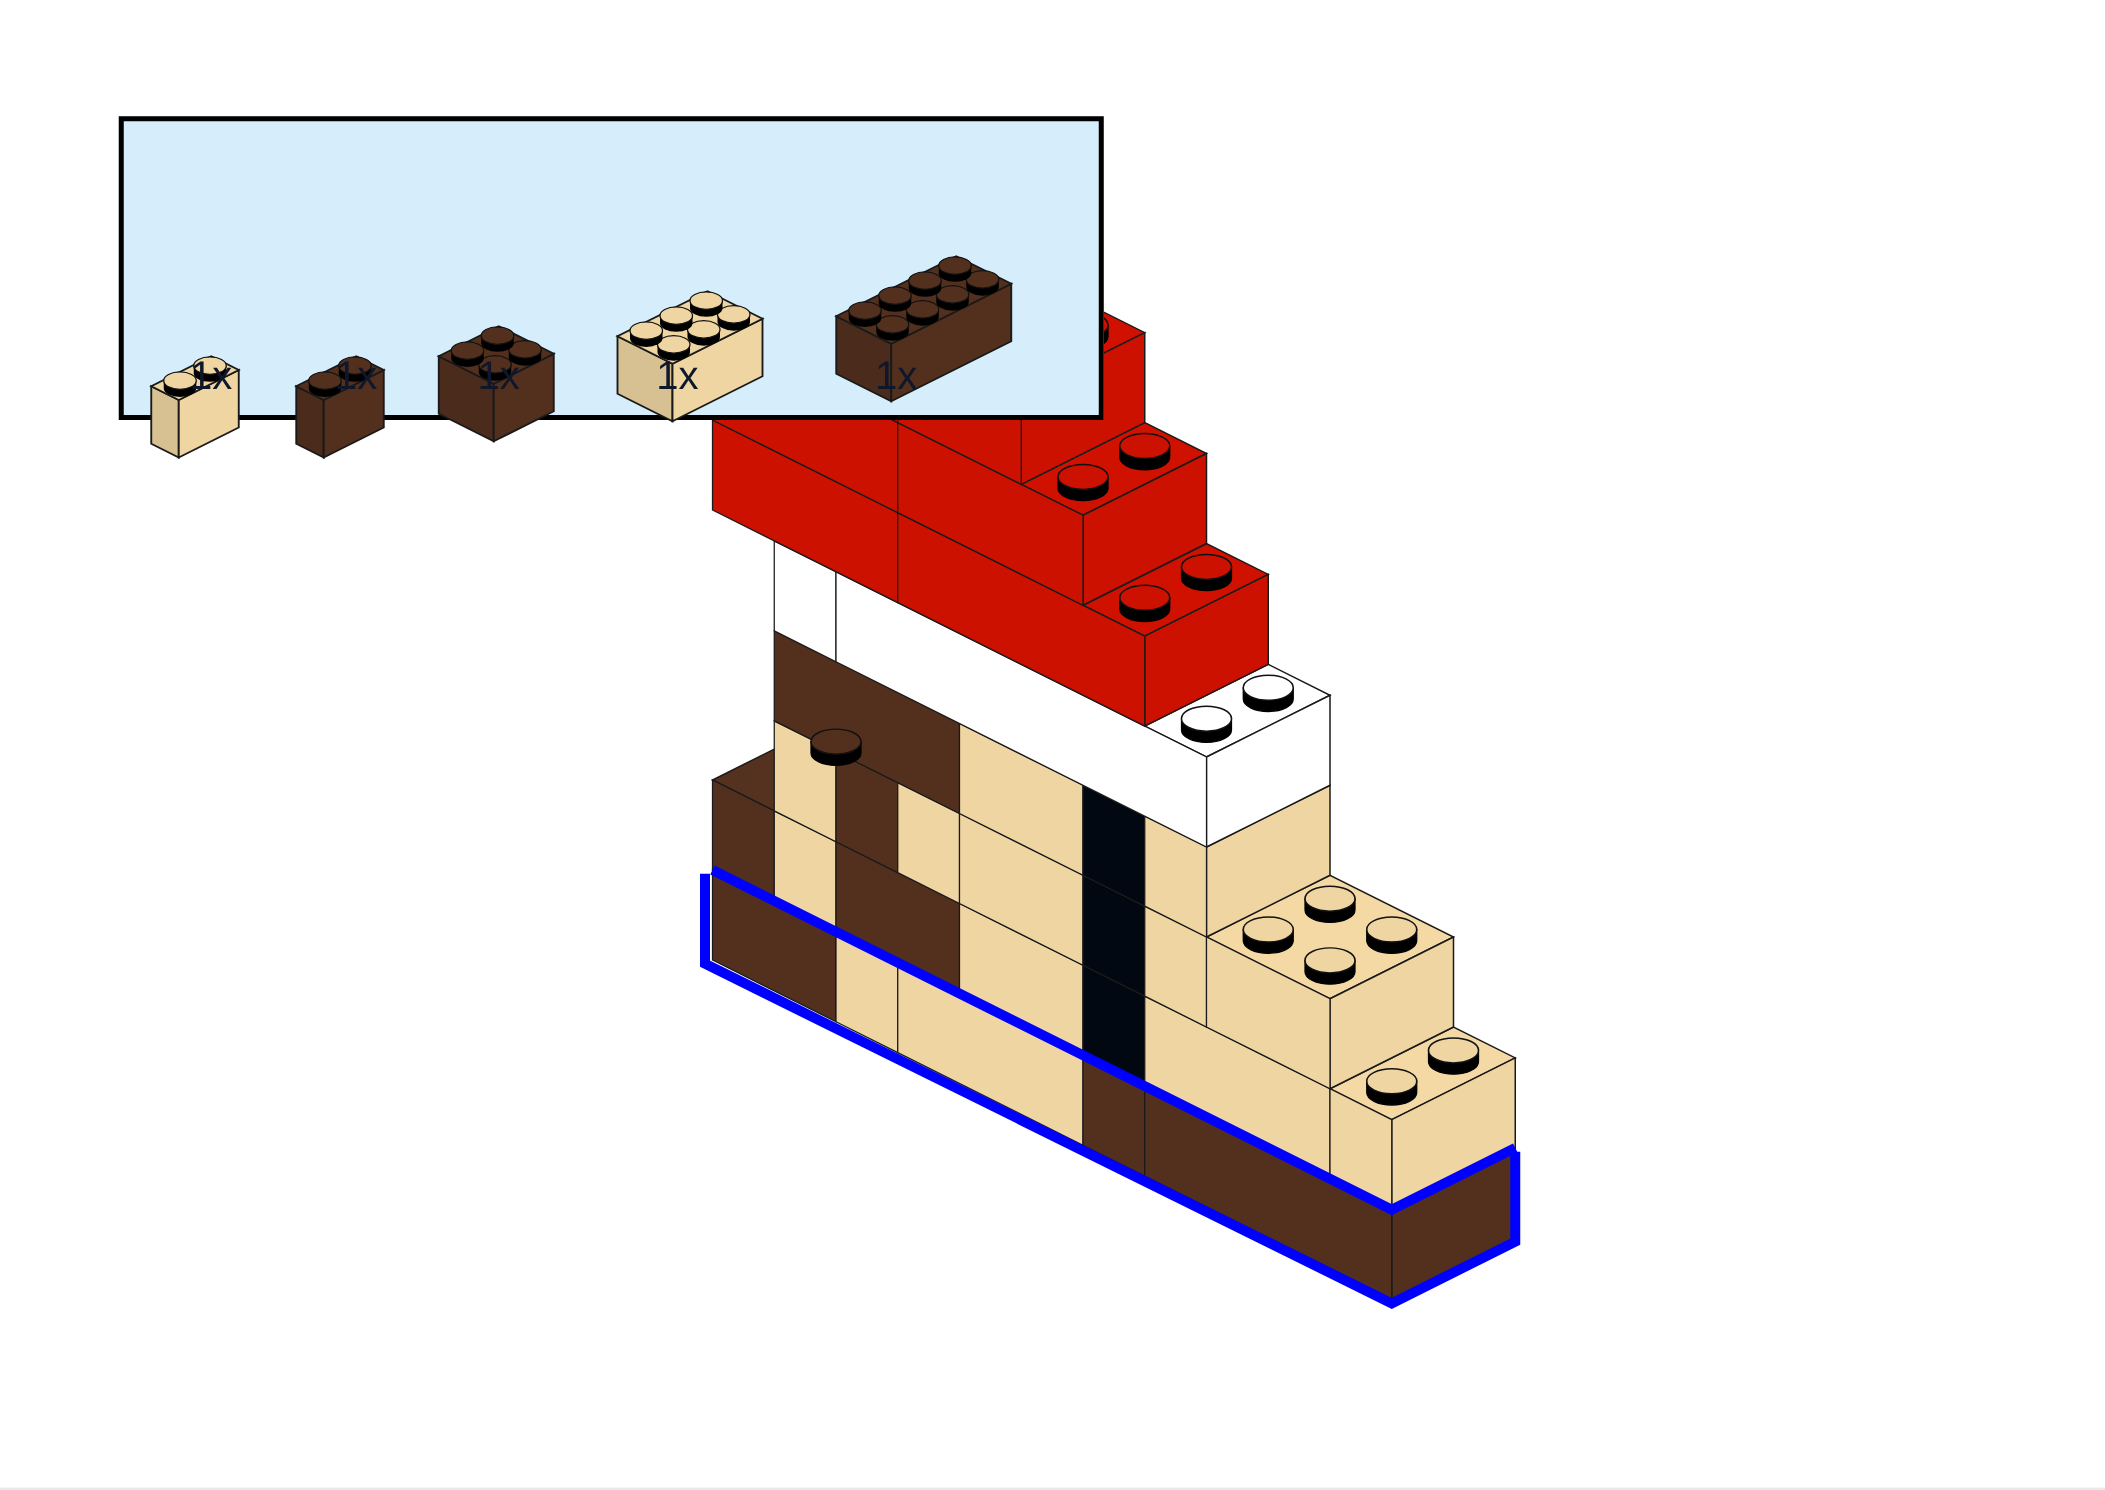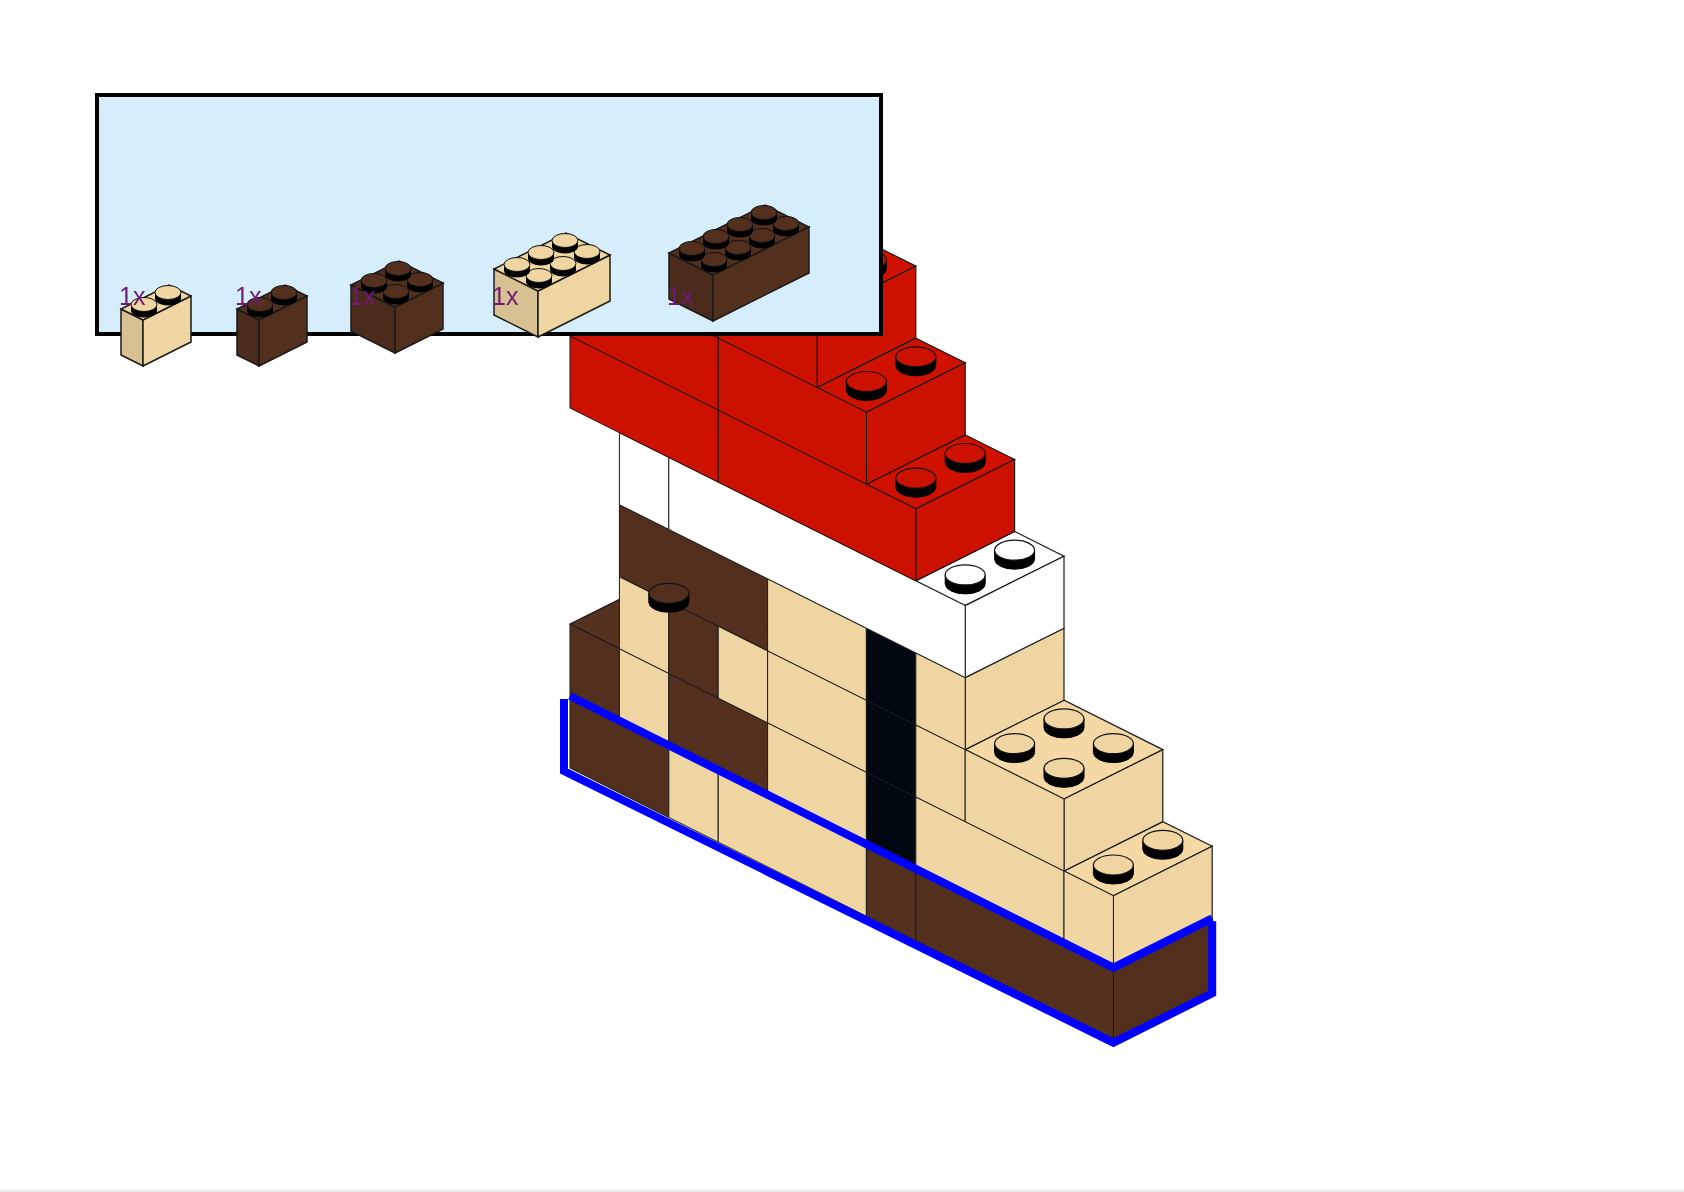--- a/index.html
+++ b/index.html
@@ -10,21 +10,21 @@
   #model-canvas { position:absolute; left:0; top:0; }
   .parts-panel {
     position:absolute; left:95px; top:93px; width:780px; height:235px;
     background:#d6eefc; border:4px solid #000; box-sizing:content-box;
   }
   .part {
     position:absolute;
   }
   .part svg { position:absolute; left:0; top:0; overflow:visible; }
   .part-qty {
-    position:absolute; font-size:25px; color:#701a75; line-height:1;
+    position:absolute; font-size:32px; color:#0f172a; line-height:1;margin-left:33px;
   }
   .bottom-rule {
     position:absolute; left:0; top:1190px; width:1684px; height:2px; background:#e9e9e9;
   }
 </style>
 </head>
 <body>
 
 <svg id="model-canvas" width="1684" height="1192" viewBox="0 0 1684 1192" xmlns="http://www.w3.org/2000/svg">
   <g id="model-group">

